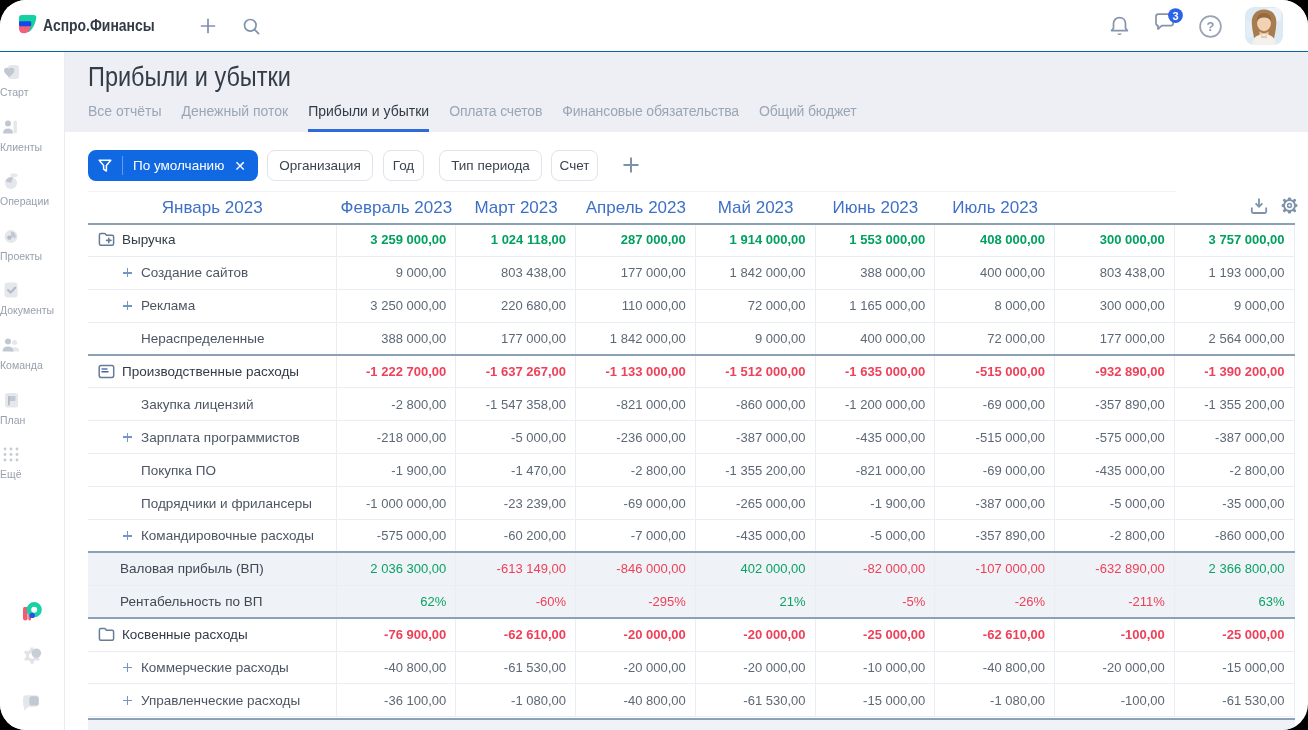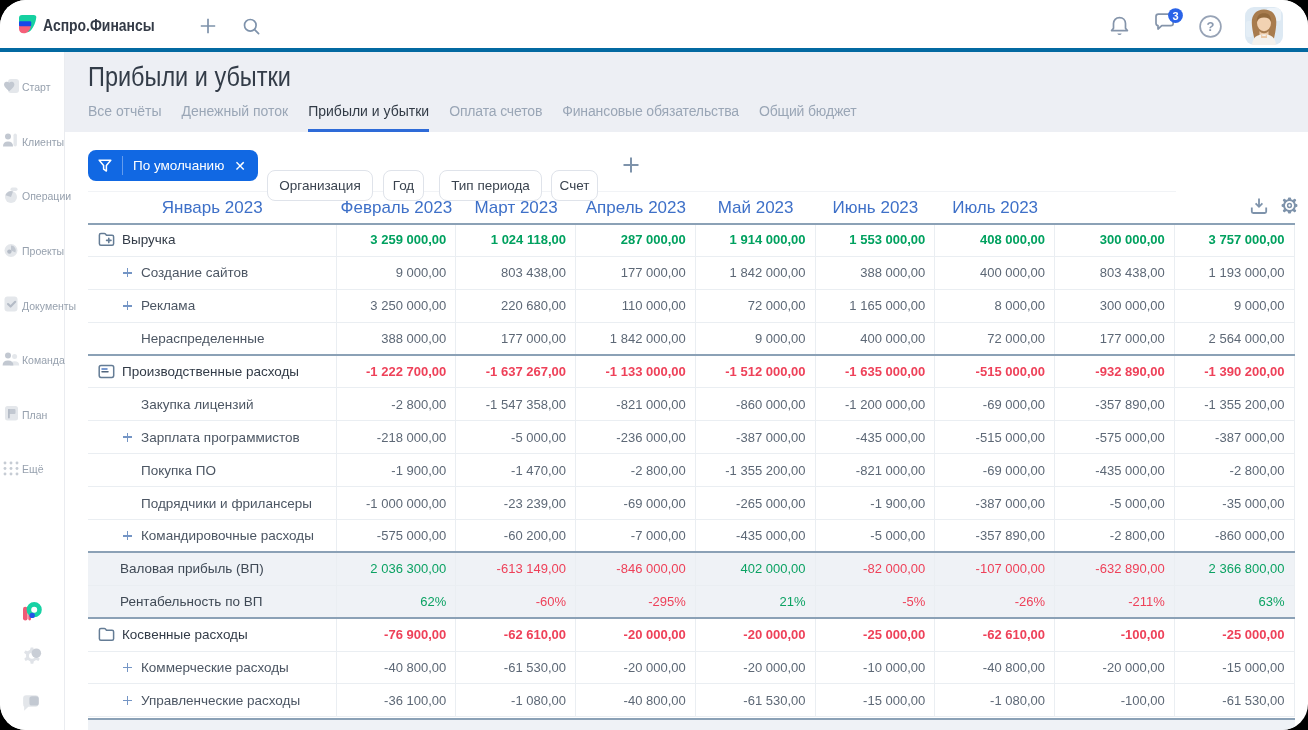--- a/index.html
+++ b/index.html
@@ -1,46 +1,46 @@
 <!DOCTYPE html>
 <html lang="ru"><head><meta charset="utf-8">
 <title>Аспро.Финансы</title>
 <style>
 * { margin:0; padding:0; box-sizing:border-box; }
 html,body { width:1308px; height:730px; background:#000; overflow:hidden; }
 body { font-family:"Liberation Sans",sans-serif; }
 .app { position:relative; width:1308px; height:730px; background:#fff; border-radius:26px; overflow:hidden; }
 
 
-.topbar { position:absolute; left:0; top:0; width:100%; height:52px; background:#fff; border-bottom:4px solid #0369a1; z-index:5; }
+.topbar { position:absolute; left:0; top:0; width:100%; height:52px; background:#fff; border-bottom:1px solid #0369a1; z-index:5; }
 .logo { position:absolute; left:19px; top:15px; }
 .brand { position:absolute; left:43px; top:0; height:52px; line-height:52px; font-size:17px; font-weight:700; color:#333a46; transform:scaleX(0.82); transform-origin:left center; }
 .tb-ic { position:absolute; top:0; height:52px; display:flex; align-items:center; }
 
 
 .sidebar { position:absolute; left:0; top:52px; width:65px; height:678px; background:#fff; border-right:1px solid #eaecf0; z-index:4; }
-.nav-item { height:54.6px; display:flex; flex-direction:row; align-items:center; padding-top:3px; }
+.nav-item { height:54.6px; display:flex; flex-direction:column; padding-top:3px; }
 .nav-ic { height:24px; }
 .nav-lb { font-size:10.5px; color:#97a1ae; margin-top:1px; }
 
 
 .head { position:absolute; left:65px; top:52px; width:1243px; height:80px; background:#edeff4; }
 .title { position:absolute; left:23px; top:10px; font-size:27px; font-weight:400; color:#333c48; transform:scaleX(0.87); transform-origin:left center; }
 .create-btn { position:absolute; left:1048px; top:11px; width:183px; height:34px; background:#1463e0; border-radius:8px; color:#fff; font-size:13.5px; font-weight:500; text-align:center; line-height:34px; }
 .tabs { position:absolute; left:23px; bottom:0; display:flex; }
 .tab { font-size:14px; color:#9aa6b6; margin-right:20px; padding-bottom:10px; }
 .tab.active { color:#323b46; border-bottom:3px solid #2e6bd8; }
 
 
 .filters { position:absolute; left:0; top:150px; width:100%; height:31px; z-index:2; }
 .fpill { position:absolute; left:88px; width:170px; height:31px; background:#1168e3; border-radius:8px; display:flex; align-items:center; color:#fff; font-size:13.5px; }
 .fpill .fic { width:35px; display:flex; justify-content:center; align-items:center; border-right:1px solid rgba(255,255,255,0.35); height:19px; flex:none; }
 .fpill .ftx { flex:1; text-align:center; }
 .fpill .fx { font-size:14px; padding-right:12px; }
-.chip { position:absolute; height:31px; background:#fff; border:1px solid #dfe3ea; border-radius:8px; font-size:13.5px; color:#3a434f; display:flex; align-items:center; justify-content:center;margin-top:20px; }
+.chip { position:absolute; height:31px; background:#fff; border:1px solid #dfe3ea; border-radius:8px; font-size:13.5px; color:#3a434f; display:flex; align-items:center; justify-content:center; }
 .fplus { position:absolute; left:622px; top:6px; }
 
 
 .thead { position:absolute; left:88px; top:192px; width:1206.5px; height:31px; display:grid; grid-template-columns:248.5px repeat(8,119.75px); }
 .thead .c { display:flex; align-items:center; }
 .hlab { color:#6e7b8a; font-size:13px; padding-left:10px; }
 .hmon { color:#3e70c8; font-size:17px; justify-content:center; }
 .tgrid { position:absolute; left:88px; top:224px; width:1206.5px; display:grid; grid-template-columns:248.5px repeat(8,119.75px); grid-auto-rows:32.9px; }
 .r { display:contents; }
 .tgrid .c { border-right:1px solid #eaeef2; border-bottom:1px solid #eaeef2; display:flex; align-items:center; overflow:hidden; }

